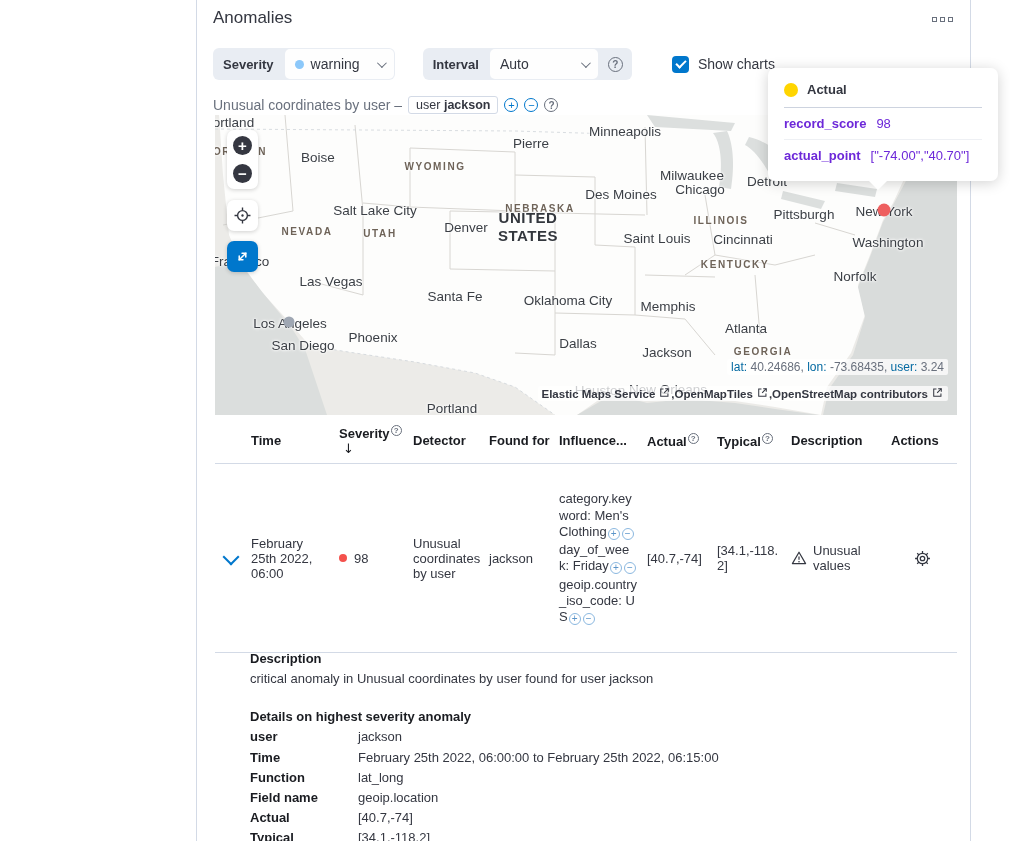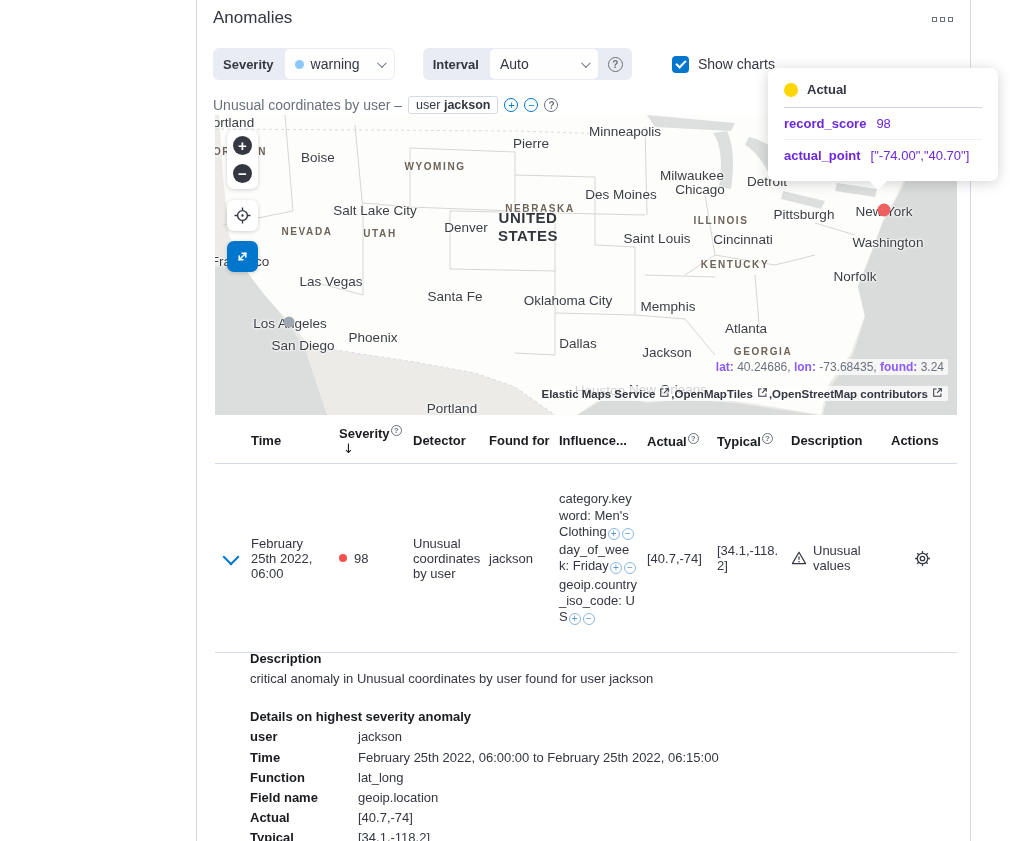--- a/index.html
+++ b/index.html
@@ -36,21 +36,21 @@
 
   
   .map { position:absolute; left:215px; top:115px; width:742px; height:300px; overflow:hidden; background:#f3f1ee; }
   .map svg.base { position:absolute; left:0; top:0; }
   .map-label { position:absolute; transform:translate(-50%,-50%); white-space:nowrap; text-shadow:0 0 2px #fff,0 0 3px #fff,0 0 4px #fff; }
   .map-label.city { font-size:13.5px; color:#3b3f45; }
   .map-label.state { font-size:10px; font-weight:700; letter-spacing:1.6px; color:#6e6358; }
   .map-label.country { font-size:15px; font-weight:700; letter-spacing:0.5px; color:#33373d; white-space:normal; width:72px; text-align:center; line-height:1.2; }
   .marker { position:absolute; border-radius:50%; transform:translate(-50%,-50%); }
   .map-status { position:absolute; right:9px; top:244px; font-size:12px; color:#69707d; background:rgba(255,255,255,.75); padding:1px 4px; border-radius:2px; }
-  .map-status b { color:#8b5cf6; font-weight:700; }
+  .map-status b { color:#0369a1; font-weight:400; }
   .map-attrib { position:absolute; right:9px; top:271px; font-size:11.5px; font-weight:600; color:#343741; background:rgba(255,255,255,.75); padding:1px 4px; border-radius:2px; display:flex; align-items:center; }
   .ext-icon { display:inline-block; margin:0 1px 0 4px; }
 
   
   .map-ctl-zoom { position:absolute; left:12px; top:15px; width:31px; background:#fff; border-radius:7px; box-shadow:0 1px 4px rgba(0,0,0,.18); padding:6px 0; display:flex; flex-direction:column; align-items:center; gap:9px; z-index:4; }
   .zoom-btn { width:19px; height:19px; border-radius:50%; background:#353741; color:#fff; display:flex; align-items:center; justify-content:center; font-size:15px; font-weight:700; line-height:1; cursor:pointer; }
   .map-ctl-locate { position:absolute; left:12px; top:85px; width:31px; height:31px; background:#fff; border-radius:7px; box-shadow:0 1px 4px rgba(0,0,0,.18); display:flex; align-items:center; justify-content:center; cursor:pointer; z-index:4; }
   .map-ctl-expand { position:absolute; left:12px; top:126px; width:31px; height:31px; background:#0077cc; border-radius:7px; box-shadow:0 1px 4px rgba(0,0,0,.18); display:flex; align-items:center; justify-content:center; cursor:pointer; z-index:4; }
 
   
@@ -213,21 +213,21 @@
         <span class="map-label state" style="left: 548px; top: 236px;">GEORGIA</span>
         <span class="map-label city" style="left: 452px; top: 237px;">Jackson</span>
         <span class="map-label city" style="left: 363px; top: 228px;">Dallas</span>
         <span class="map-label city" style="left: 385px; top: 275px;">Houston</span>
         <span class="map-label city" style="left: 453px; top: 274px;">New Orleans</span>
         <span class="map-label city" style="left: 237px; top: 293px;">Portland</span>
         <span class="marker" style="left: 669px; top: 95px; width: 13px; height: 13px; background: rgb(238, 95, 95);"></span>
         <span class="marker" style="left: 74px; top: 207px; width: 11px; height: 11px; background: rgb(159, 167, 179);"></span>
       </div>
 
-    <div class="map-status" id="map-status"><b>lat:</b><span> 40.24686, </span><b>lon:</b><span> -73.68435, </span><b>found:</b><span> 3.24</span></div>
+    <div class="map-status" id="map-status"><b>lat:</b><span> 40.24686, </span><b>lon:</b><span> -73.68435, </span><b>user:</b><span> 3.24</span></div>
     <div class="map-attrib" id="map-attrib">
         <span>Elastic Maps Service<svg class="ext-icon" width="11" height="11" viewBox="0 0 16 16">
             <g fill="none" stroke="#343741" stroke-width="1.5">
               <path d="M6.5 3 H2.5 V13.5 H13 V9.5"></path>
               <path d="M9 2.5 H13.5 V7"></path>
               <path d="M13.5 2.5 L7.5 8.5"></path>
             </g>
           </svg>, </span>
         <span>OpenMapTiles<svg class="ext-icon" width="11" height="11" viewBox="0 0 16 16">
             <g fill="none" stroke="#343741" stroke-width="1.5">

